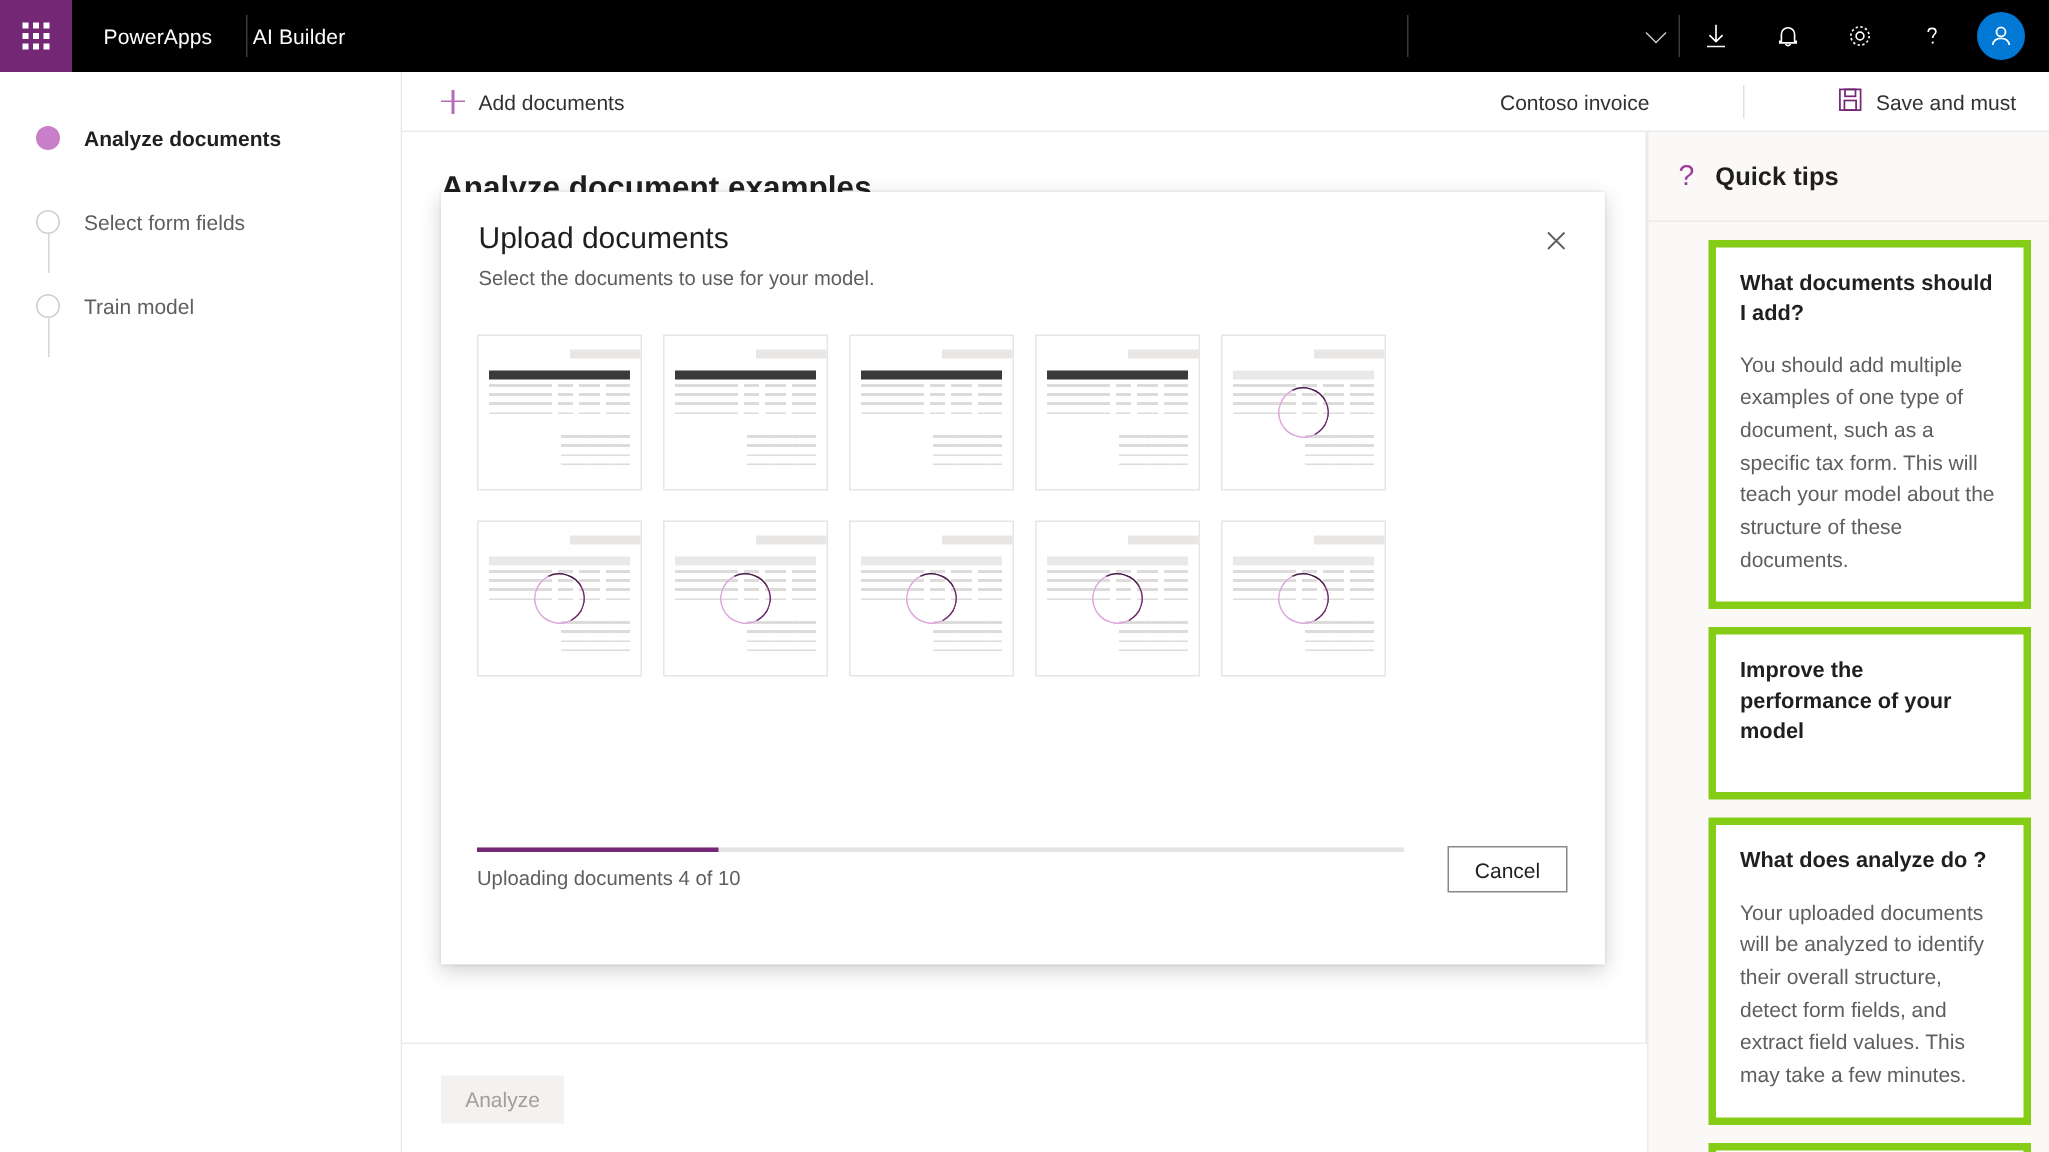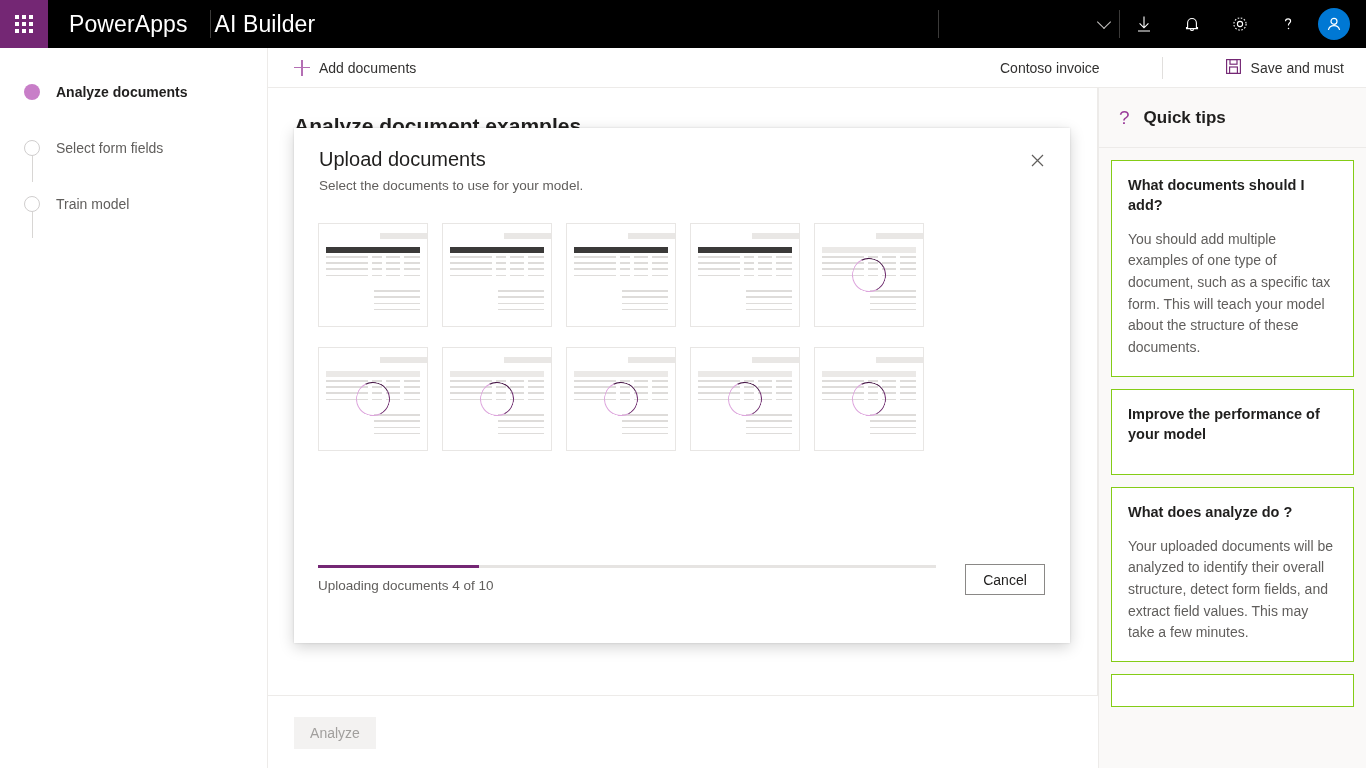--- a/index.html
+++ b/index.html
@@ -23,21 +23,21 @@
     display: flex; align-items: center; justify-content: center;
     cursor: pointer; flex: 0 0 48px;
   }
   #waffle .grid {
     display: grid; grid-template-columns: repeat(3, 4px);
     grid-template-rows: repeat(3, 4px); gap: 3px;
   }
   #waffle .grid i { display: block; width: 4px; height: 4px; background: #fff; }
   .suite-brand {
     display: flex; align-items: center; padding: 0 4px;
-    color: #ffffff; font-size: 23px; font-weight: 400;
+    color: #ffffff; font-size: 14px; font-weight: 400;
     letter-spacing: .1px; white-space: nowrap;
   }
   #brand-powerapps { padding-left: 21px; padding-right: 22px; }
   .suite-sep { width: 1px; background: #3b3a39; margin: 10px 0; }
   #env-picker {
     flex: 0 0 180px; display: flex; align-items: center;
     justify-content: space-between; padding: 0 10px 0 14px;
     color: #0d0d0d; font-size: 12px; cursor: pointer; overflow: hidden;
   }
   #env-picker .env-lines { display: flex; flex-direction: column; line-height: 1.25; }
@@ -137,22 +137,23 @@
     background: #faf9f8; border-left: 1px solid #edebe9; overflow: hidden;
   }
   #tips-header {
     height: 60px; display: flex; align-items: center; gap: 14px;
     padding: 0 0 0 20px; border-bottom: 1px solid #edebe9;
   }
   #tips-header .qmark { color: #9b3d9b; font-size: 19px; line-height: 1; }
   #tips-header .title { font-size: 17px; font-weight: 700; color: #201f1e; }
   #tips-list { padding: 12px; }
   .tip-card {
-    background: #ffffff; border: 1px solid #84cc16; padding: 14px 16px 17px;
+    background: #ffffff; border: 5px solid #84cc16; padding: 14px 16px 17px;
     margin-bottom: 12px;
+    margin-left: 28px;
   }
   .tip-card h4 {
     margin: 0 0 13px; font-size: 14.5px; font-weight: 700; color: #201f1e;
     line-height: 1.4;
   }
   .tip-card p {
     margin: 0; font-size: 14px; color: #605e5c; line-height: 1.55;
   }
 
   

